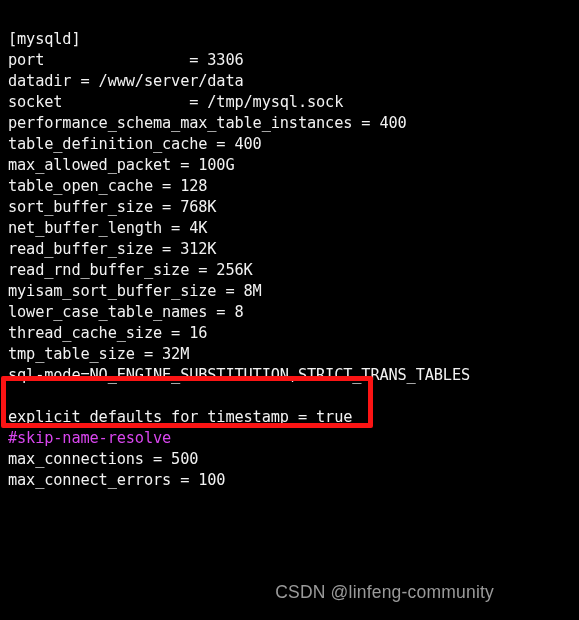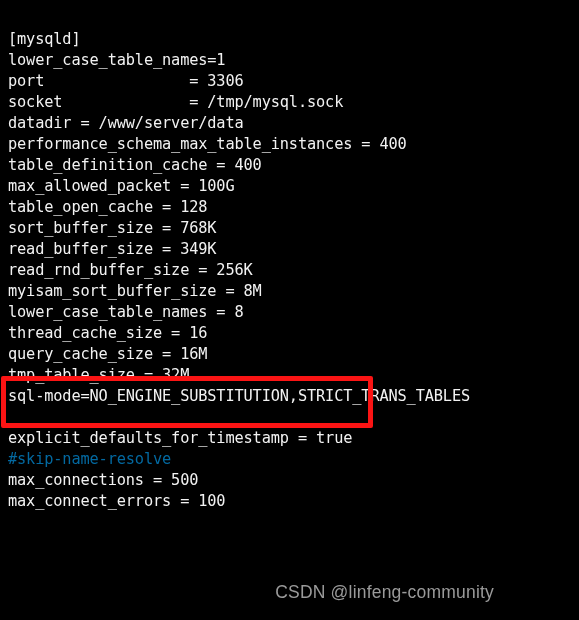--- a/index.html
+++ b/index.html
@@ -24,21 +24,21 @@
   .code-line {
     height: 21px;
     line-height: 21px;
     font-size: 15.3px;
     letter-spacing: -0.15px;
     color: #f2f2f2;
     white-space: pre;
     font-family: "DejaVu Sans Mono", "Liberation Mono", monospace;
   }
   .code-line.comment {
-    color: #0369a1;
+    color: #d946ef;
   }
   .code-line.blank {
     color: transparent;
   }
   #highlight-box {
     position: absolute;
     left: 1px;
     top: 376px;
     width: 362px;
     height: 42px;
@@ -58,35 +58,34 @@
     white-space: nowrap;
   }
 </style>
 </head>
 <body>
 
 <div id="screen">
 
   <div id="code-block">
       <div class="code-line">[mysqld]</div>
-      <div class="code-line">lower_case_table_names=1</div>
       <div class="code-line">port                = 3306</div>
+      <div class="code-line">datadir = /www/server/data</div>
       <div class="code-line">socket              = /tmp/mysql.sock</div>
-      <div class="code-line">datadir = /www/server/data</div>
       <div class="code-line">performance_schema_max_table_instances = 400</div>
       <div class="code-line">table_definition_cache = 400</div>
       <div class="code-line">max_allowed_packet = 100G</div>
       <div class="code-line">table_open_cache = 128</div>
       <div class="code-line">sort_buffer_size = 768K</div>
-      <div class="code-line">read_buffer_size = 349K</div>
+      <div class="code-line">net_buffer_length = 4K</div>
+      <div class="code-line">read_buffer_size = 312K</div>
       <div class="code-line">read_rnd_buffer_size = 256K</div>
       <div class="code-line">myisam_sort_buffer_size = 8M</div>
       <div class="code-line">lower_case_table_names = 8</div>
       <div class="code-line">thread_cache_size = 16</div>
-      <div class="code-line">query_cache_size = 16M</div>
       <div class="code-line">tmp_table_size = 32M</div>
       <div class="code-line">sql-mode=NO_ENGINE_SUBSTITUTION,STRICT_TRANS_TABLES</div>
       <div class="code-line blank">&nbsp;</div>
       <div class="code-line">explicit_defaults_for_timestamp = true</div>
       <div class="code-line comment">#skip-name-resolve</div>
       <div class="code-line">max_connections = 500</div>
       <div class="code-line">max_connect_errors = 100</div>
     </div>
 
   <div id="highlight-box"></div>

